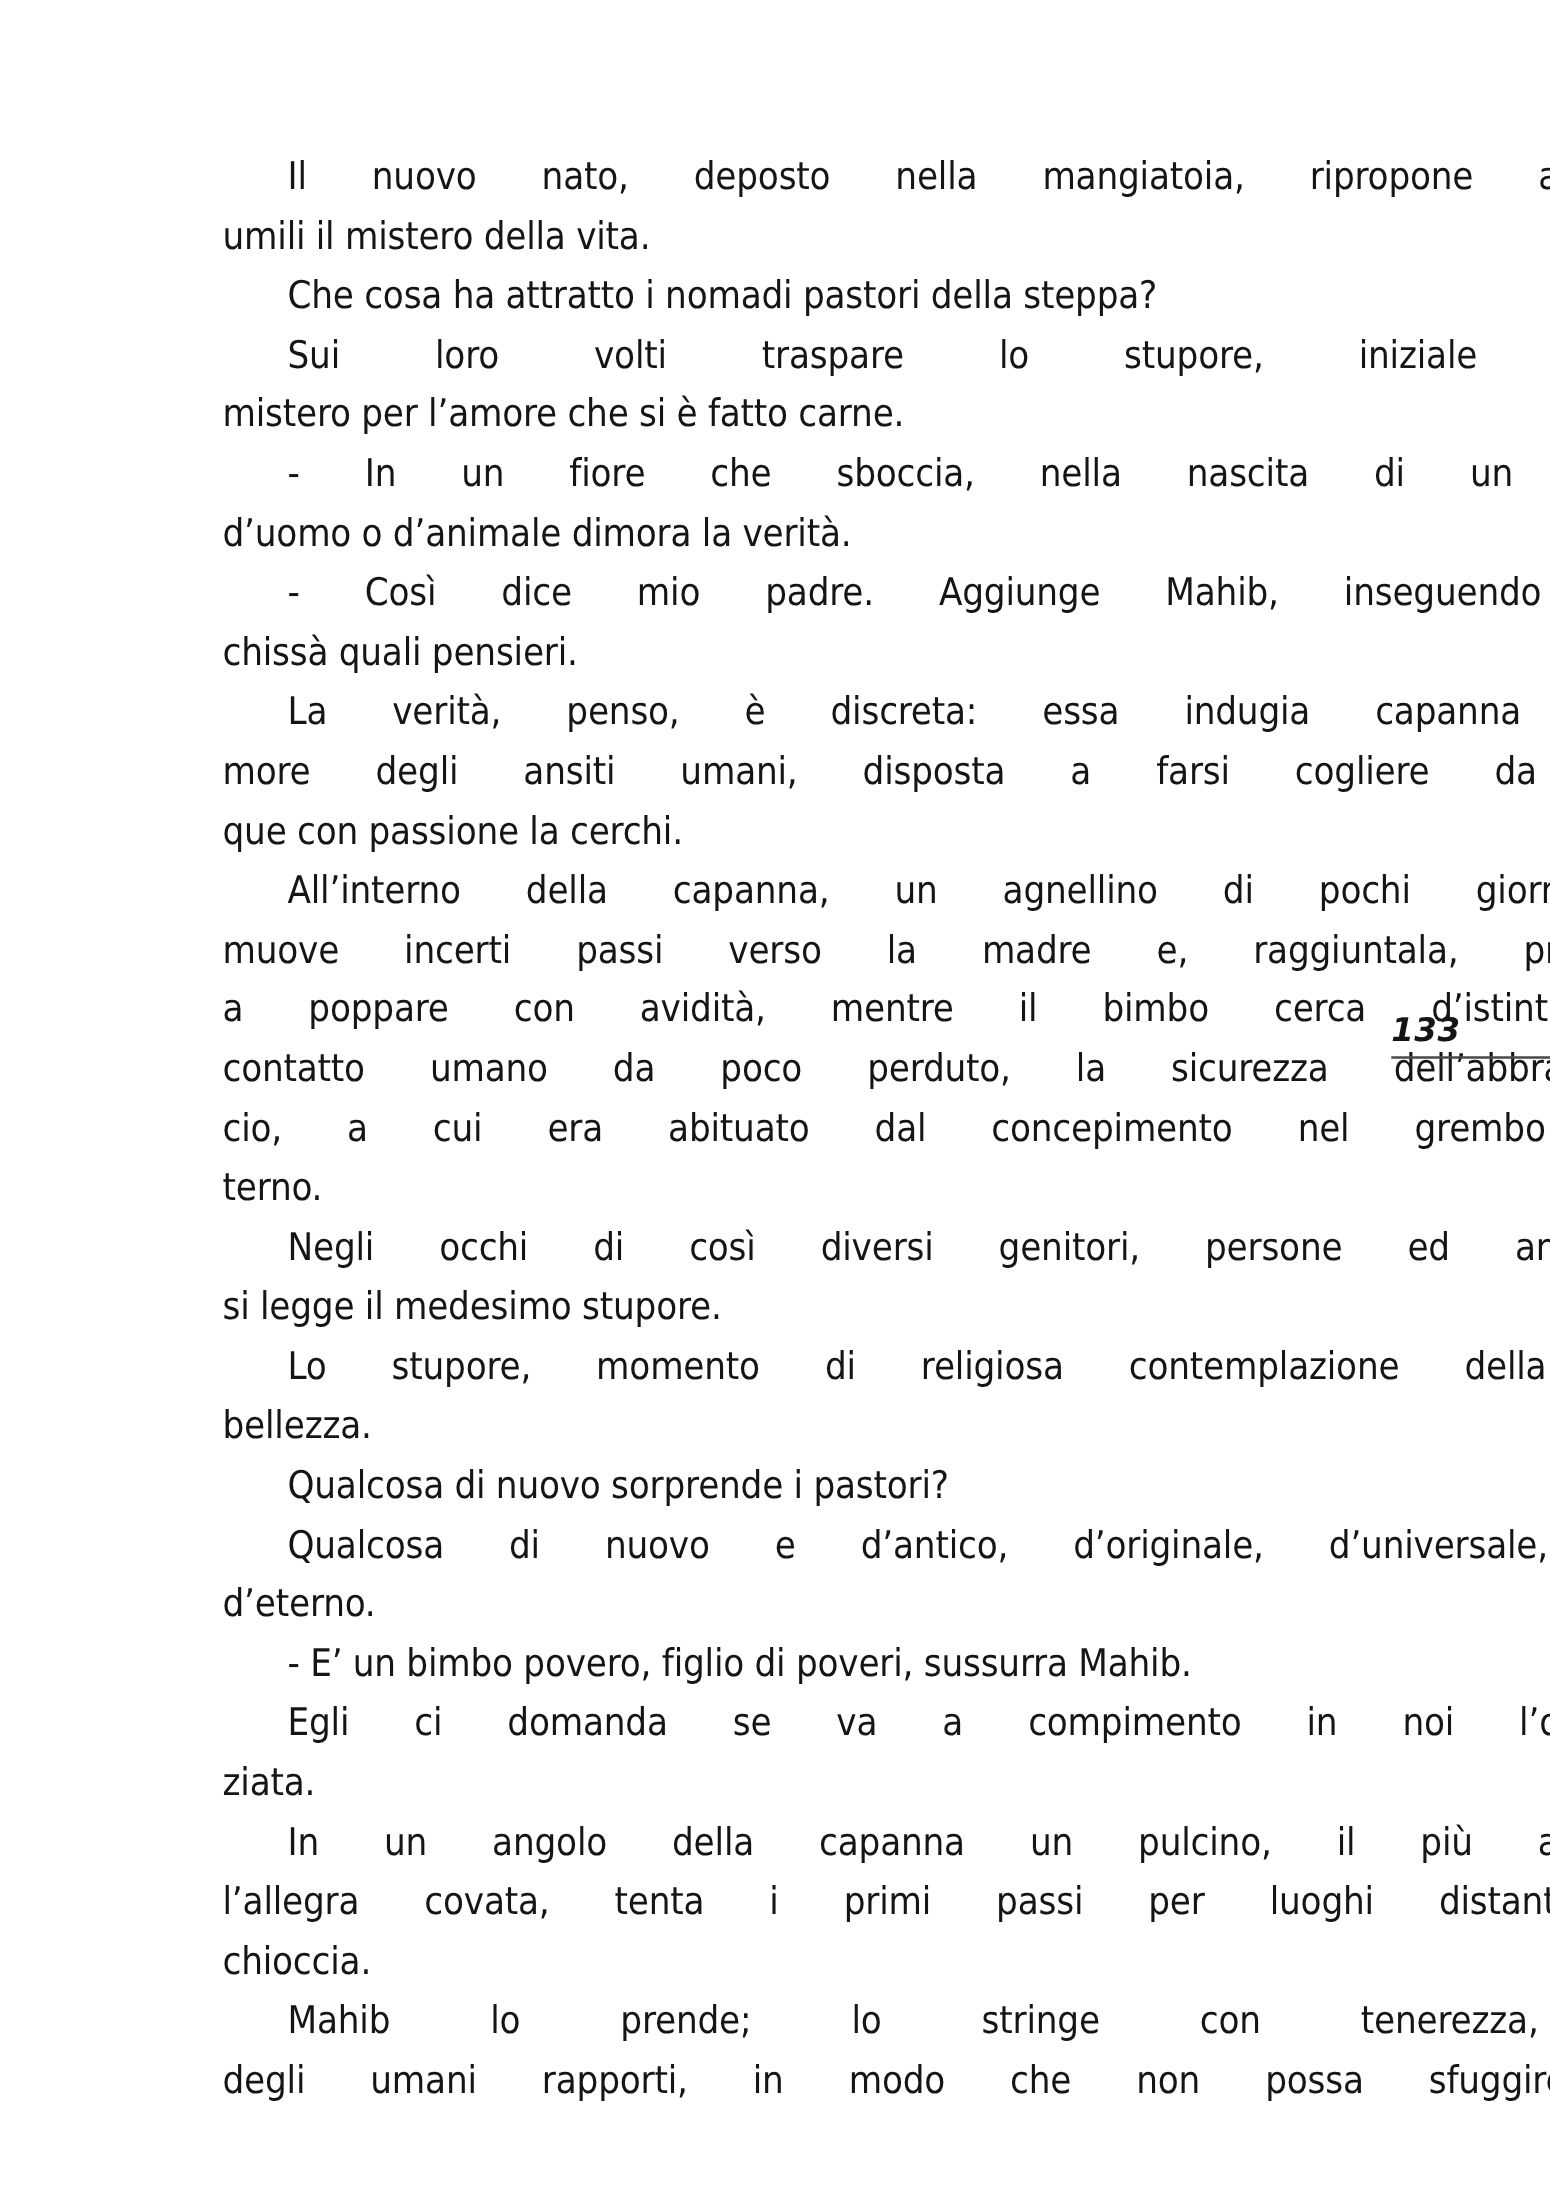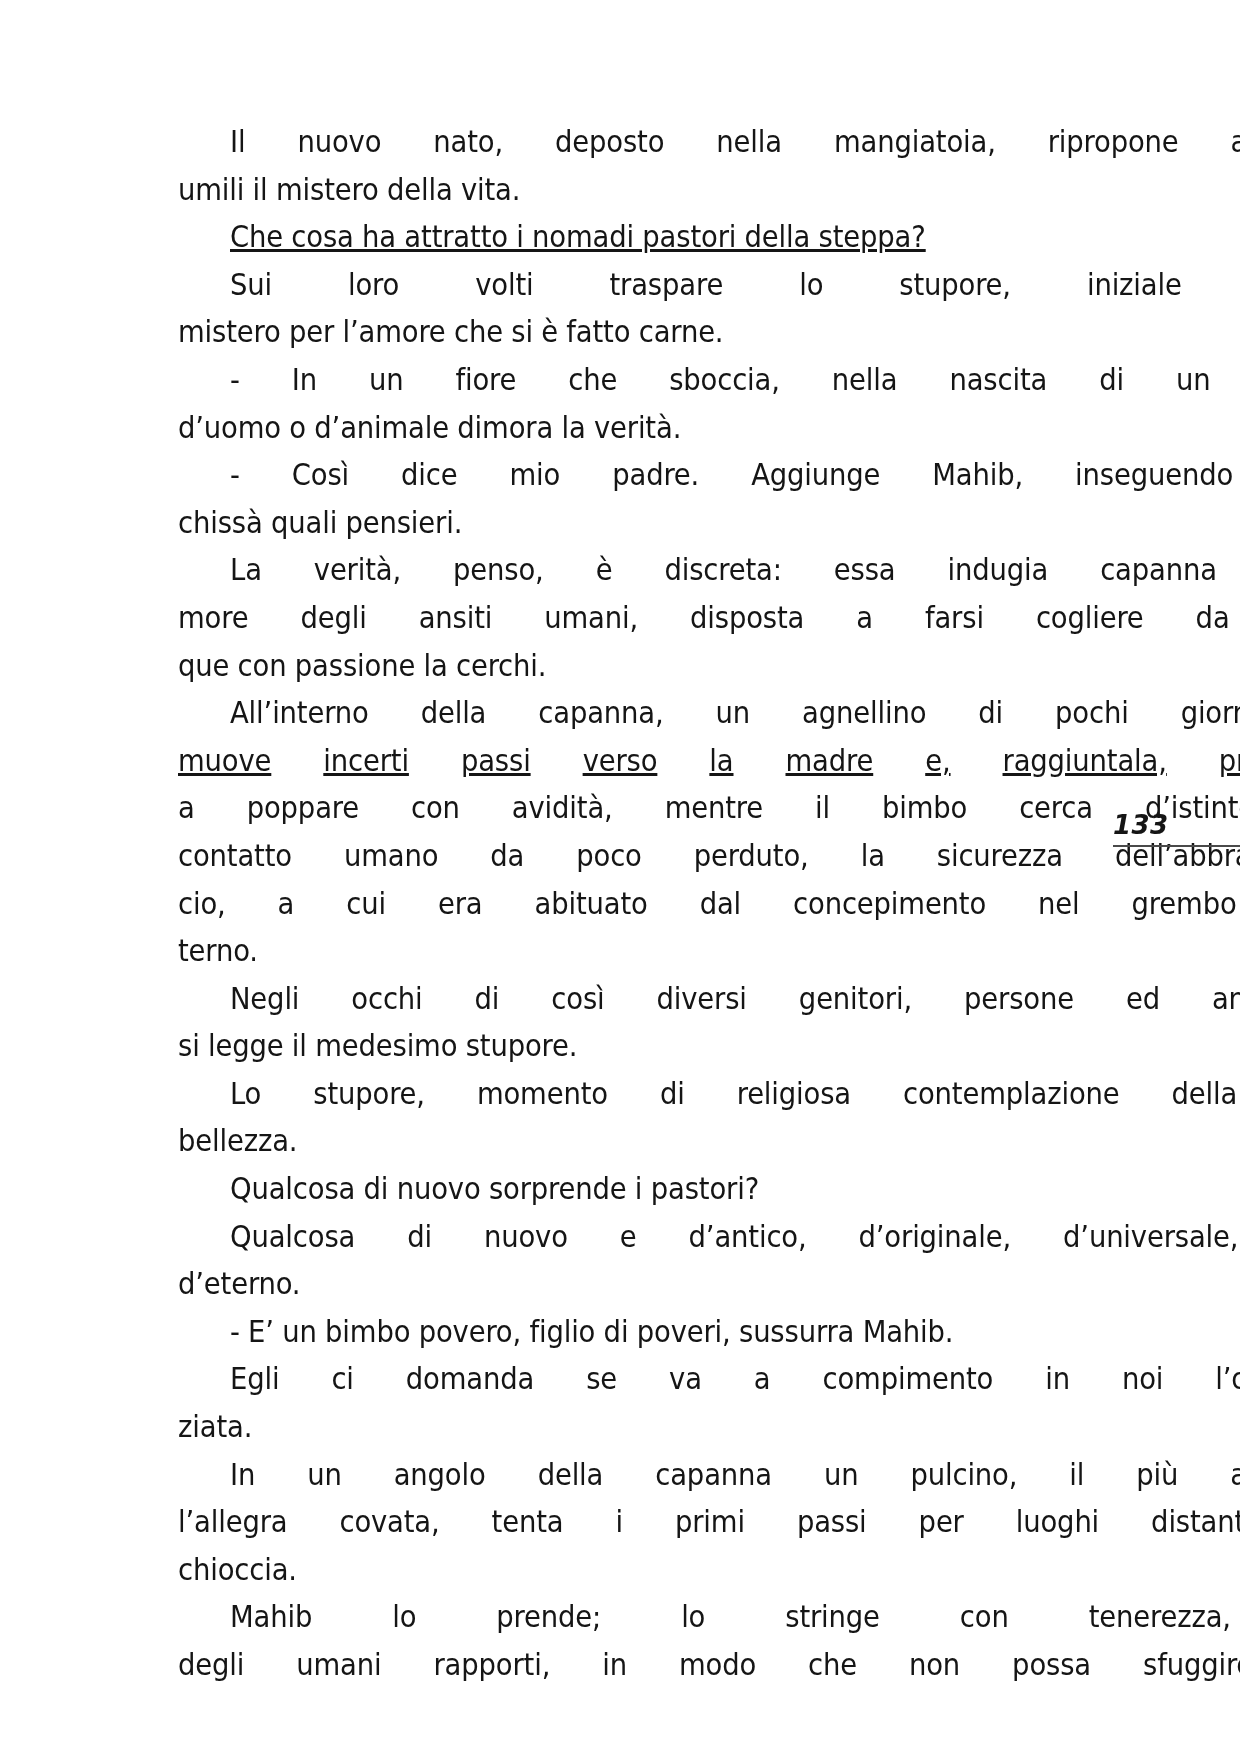--- a/index.html
+++ b/index.html
@@ -95,21 +95,21 @@
           <span>nato,</span>
           <span>deposto</span>
           <span>nella</span>
           <span>mangiatoia,</span>
           <span>ripropone</span>
           <span>agli</span>
         </span>
         <span class="line" style="padding-left: 0px;">umili il mistero della vita.</span>
       </p>
       <p class="para">
-        <span class="line" style="padding-left: 52px; text-decoration: underline;">Che cosa ha attratto i nomadi pastori della steppa?</span>
+        <span class="line" style="padding-left: 52px;">Che cosa ha attratto i nomadi pastori della steppa?</span>
       </p>
       <p class="para">
         <span class="line just" style="padding-left: 52px; gap: 24px;">
           <span>Sui</span>
           <span>loro</span>
           <span>volti</span>
           <span>traspare</span>
           <span>lo</span>
           <span>stupore,</span>
           <span>iniziale</span>
@@ -177,21 +177,21 @@
         <span class="line just" style="padding-left: 52px;">
           <span>All’interno</span>
           <span>della</span>
           <span>capanna,</span>
           <span>un</span>
           <span>agnellino</span>
           <span>di</span>
           <span>pochi</span>
           <span>giorni</span>
         </span>
-        <span class="line just" style="padding-left: 0px; text-decoration: underline;">
+        <span class="line just" style="padding-left: 0px;">
           <span>muove</span>
           <span>incerti</span>
           <span>passi</span>
           <span>verso</span>
           <span>la</span>
           <span>madre</span>
           <span>e,</span>
           <span>raggiuntala,</span>
           <span>prende</span>
         </span>

